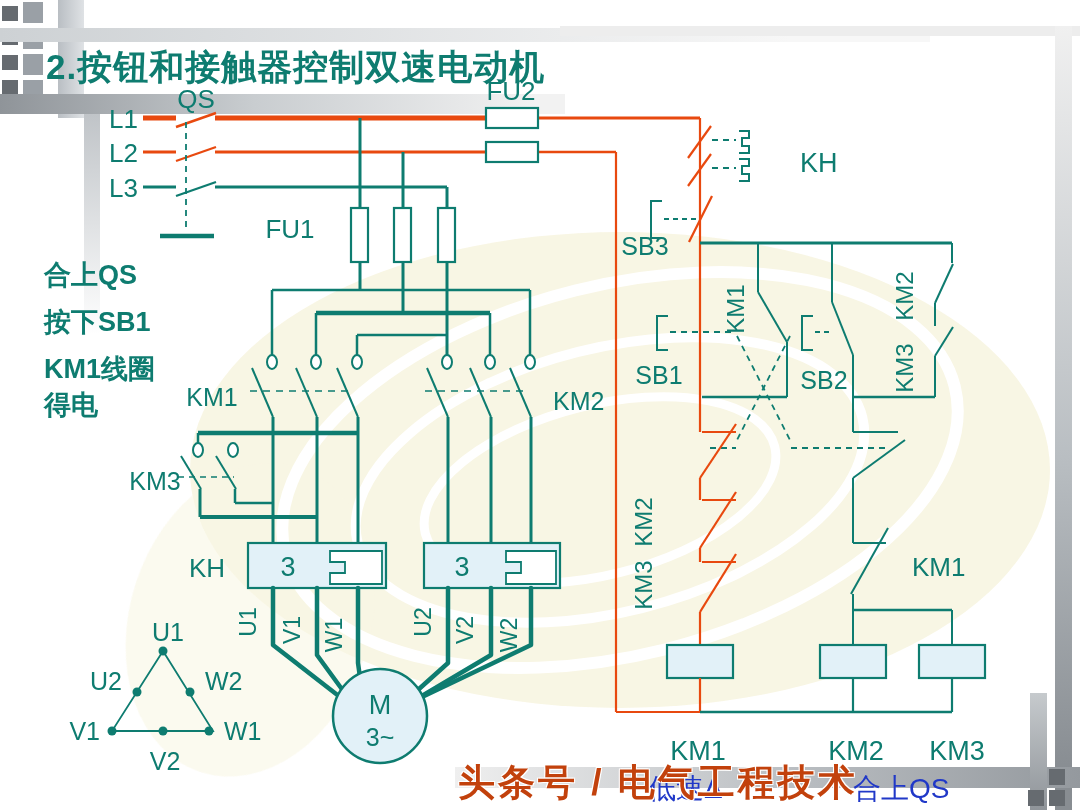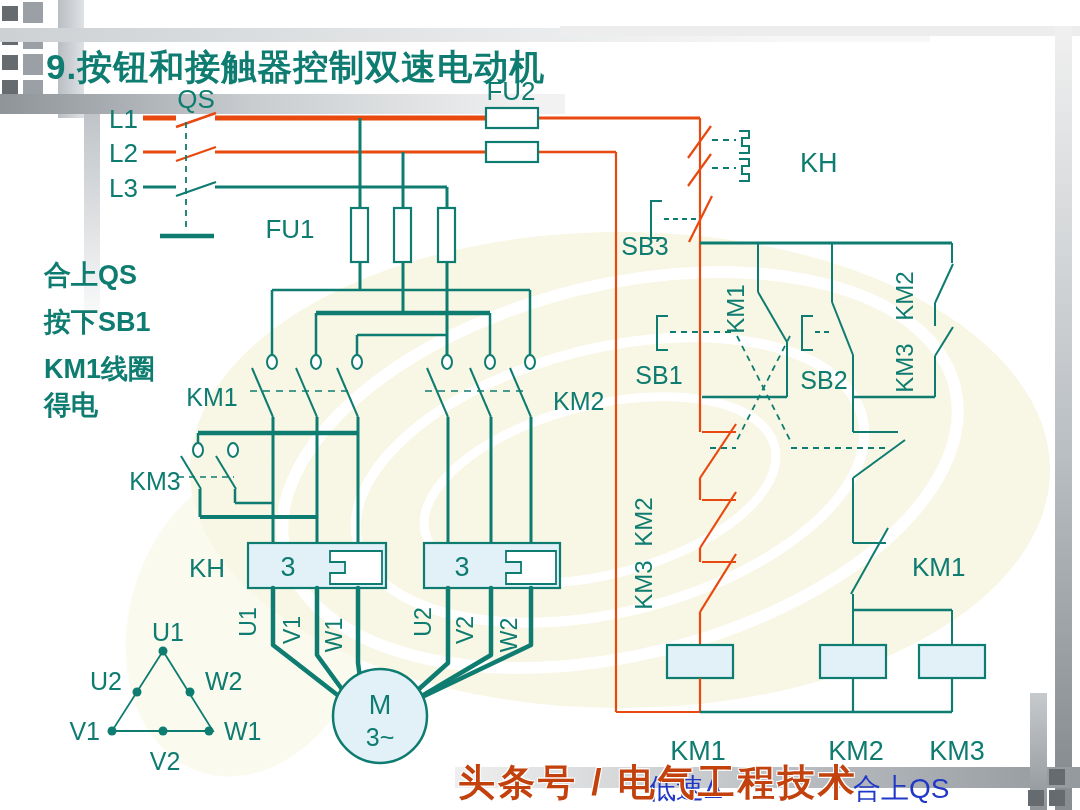--- a/index.html
+++ b/index.html
@@ -61,21 +61,21 @@
 <div class="deco hbarTL"></div>
 <div class="deco vbarTL2"></div>
 <div class="deco hbarTR"></div>
 <div class="deco vbarRight"></div>
 <div class="deco hbarBR"></div>
 <div class="deco vbarBR"></div>
 <div class="deco sqA" style="left:1028px;top:790px;width:16px;height:16px;z-index:15;"></div>
 <div class="deco sqA" style="left:1049px;top:790px;width:16px;height:16px;z-index:15;"></div>
 <div class="deco sqA" style="left:1049px;top:769px;width:16px;height:16px;z-index:15;"></div>
 
-<div class="abs title">9.按钮和接触器控制双速电动机</div>
+<div class="abs title">2.按钮和接触器控制双速电动机</div>
 
 <svg width="1080" height="810" viewBox="0 0 1080 810">
 
   <g opacity="0.65">
     <ellipse cx="620" cy="470" rx="430" ry="238" fill="#f5f1d5"></ellipse>
     <ellipse cx="250" cy="620" rx="120" ry="160" fill="#f5f1d5" opacity="0.6" transform="rotate(18 250 620)"></ellipse>
     <ellipse cx="620" cy="470" rx="345" ry="185" fill="none" stroke="#ffffff" stroke-width="12" transform="rotate(-14 620 470)"></ellipse>
     <ellipse cx="610" cy="480" rx="260" ry="132" fill="none" stroke="#ffffff" stroke-width="10" transform="rotate(-14 610 480)"></ellipse>
     <ellipse cx="600" cy="490" rx="180" ry="85" fill="none" stroke="#ffffff" stroke-width="9" transform="rotate(-14 600 490)"></ellipse>
   </g>

